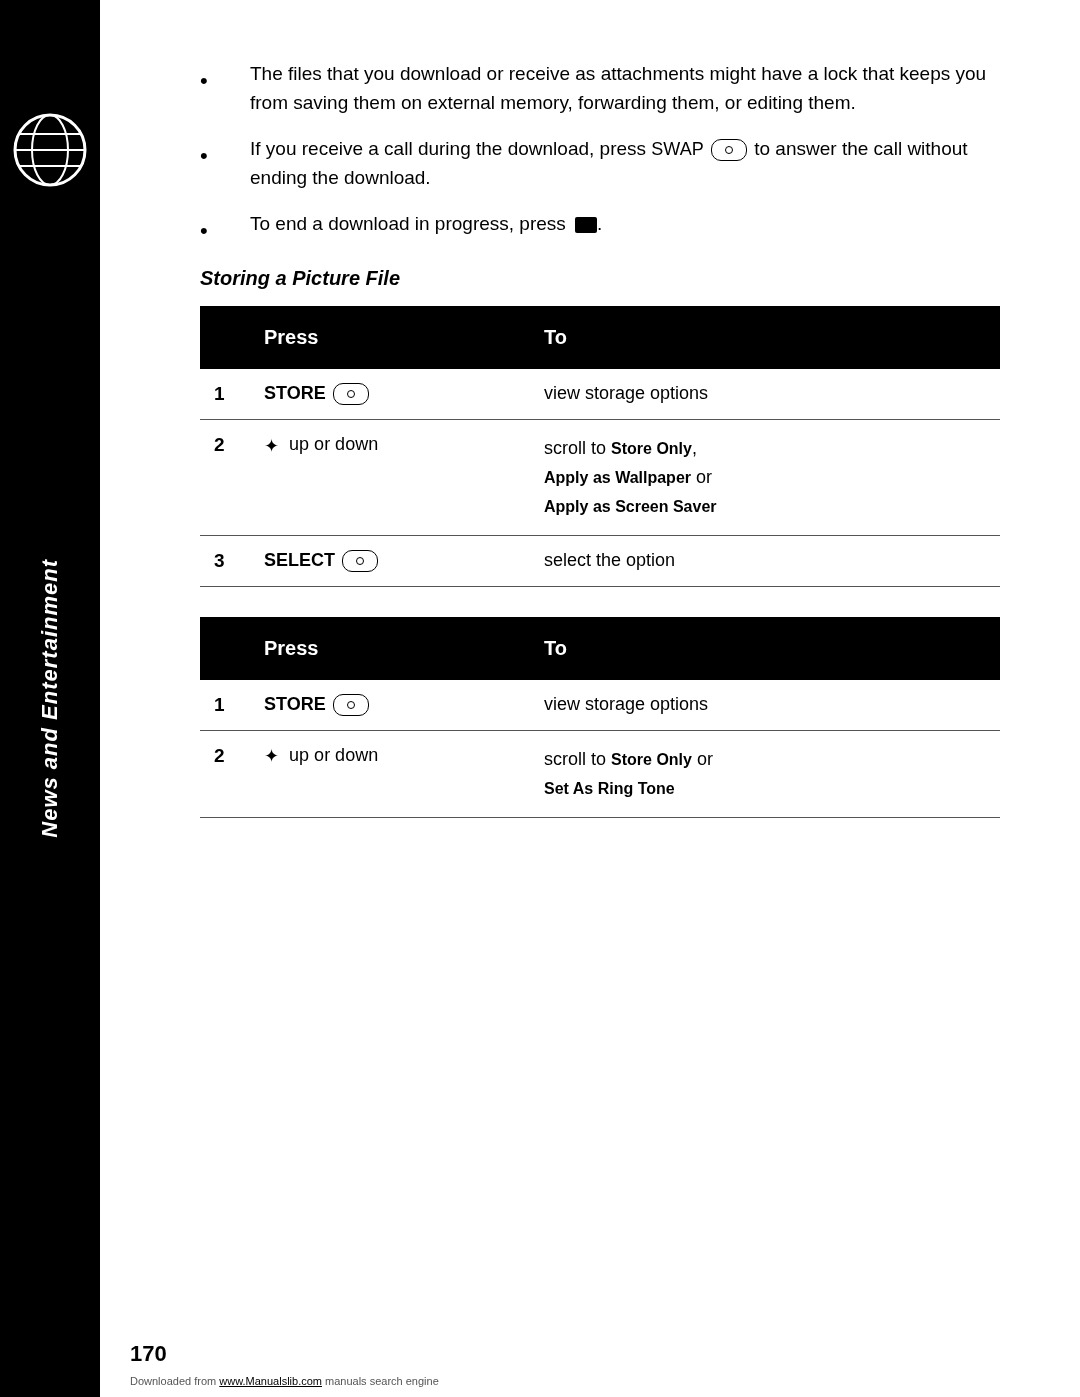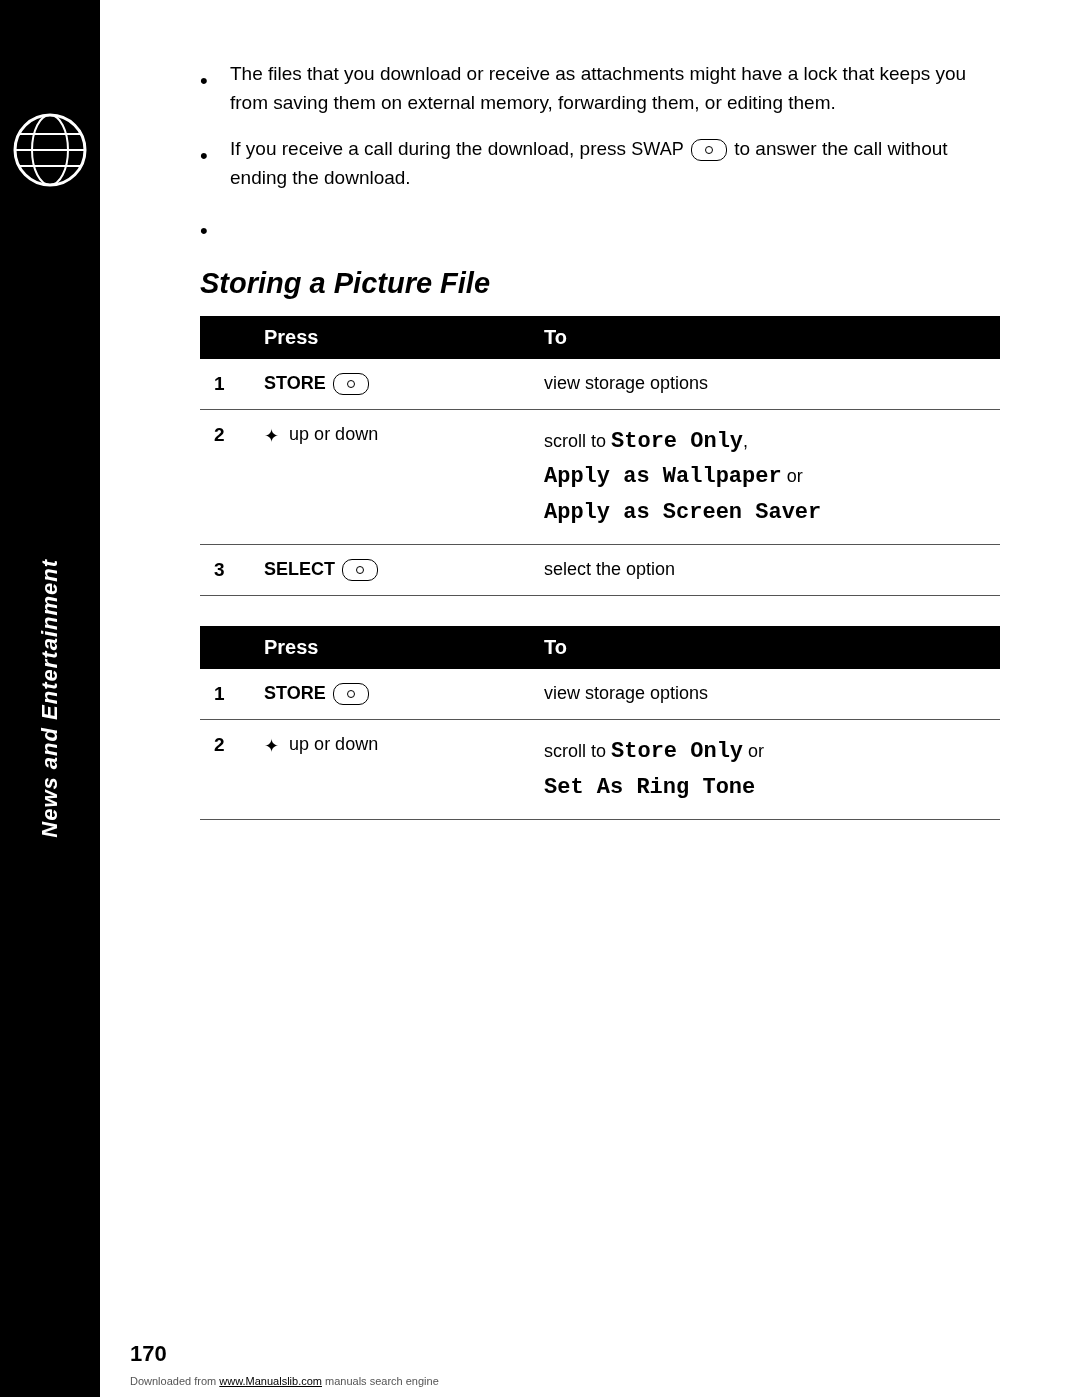--- a/index.html
+++ b/index.html
@@ -86,20 +86,21 @@
 
     .bullet-dot {
       min-width: 18px;
       margin-right: 12px;
       margin-top: 4px;
       font-size: 22px;
     }
 
     .bullet-text {
       flex: 1;
+      margin-left: 20px;
     }
 
     .bold-swap {
       font-weight: normal;
       font-variant: small-caps;
       font-size: 18px;
     }
 
     
     .end-icon {
@@ -107,41 +108,41 @@
       background: #000;
       width: 22px;
       height: 16px;
       vertical-align: middle;
       margin-left: 4px;
       border-radius: 2px;
     }
 
     
     .section-heading {
-      font-size: 29px;
+      font-size: 20px;
       font-style: italic;
       font-weight: bold;
       margin-bottom: 16px;
       margin-top: 13px;
     }
 
     
     .instruction-table {
       width: 100%;
       border-collapse: collapse;
       margin-bottom: 30px;
     }
 
     .instruction-table thead tr {
       background: #000000;
       color: #ffffff;
     }
 
     .instruction-table thead th {
-      padding: 10px 14px;
+      padding: 20px 14px;
       text-align: left;
       font-size: 20px;
       font-weight: bold;
     }
 
     .instruction-table tbody tr {
       border-bottom: 1px solid #555;
     }
 
     .instruction-table tbody td {
@@ -163,22 +164,22 @@
 
     .step-key {
       font-weight: bold;
       font-variant: small-caps;
       font-size: 18px;
       text-align: center;
     }
 
     .bold-option {
       font-weight: bold;
-      font-family: Liberation Mono, monospace;
-      font-size: 22px;
+      font-family: Liberation Sans, sans-serif;
+      font-size: 16px;
     }
 
     
     .page-number {
       position: absolute;
       bottom: 30px;
       left: 130px;
       font-size: 22px;
       font-weight: bold;
     }
@@ -267,20 +268,24 @@
           If you receive a call during the download, press
           <span class="bold-swap">SWAP</span>
           <span class="store-btn">
               <span class="store-btn-inner"></span>
             </span>
           to answer the call without ending the download.
         </span>
       </li>
       <li>
         <span class="bullet-dot">•</span>
+        <span class="bullet-text">
+          To end a download in progress, press
+          <span class="end-icon"></span>.
+        </span>
       </li>
     </ul>
 
     <div>
       <h2 class="section-heading">Storing a Picture File</h2>
 
       <table class="instruction-table">
         <thead>
           <tr>
             <th></th>

